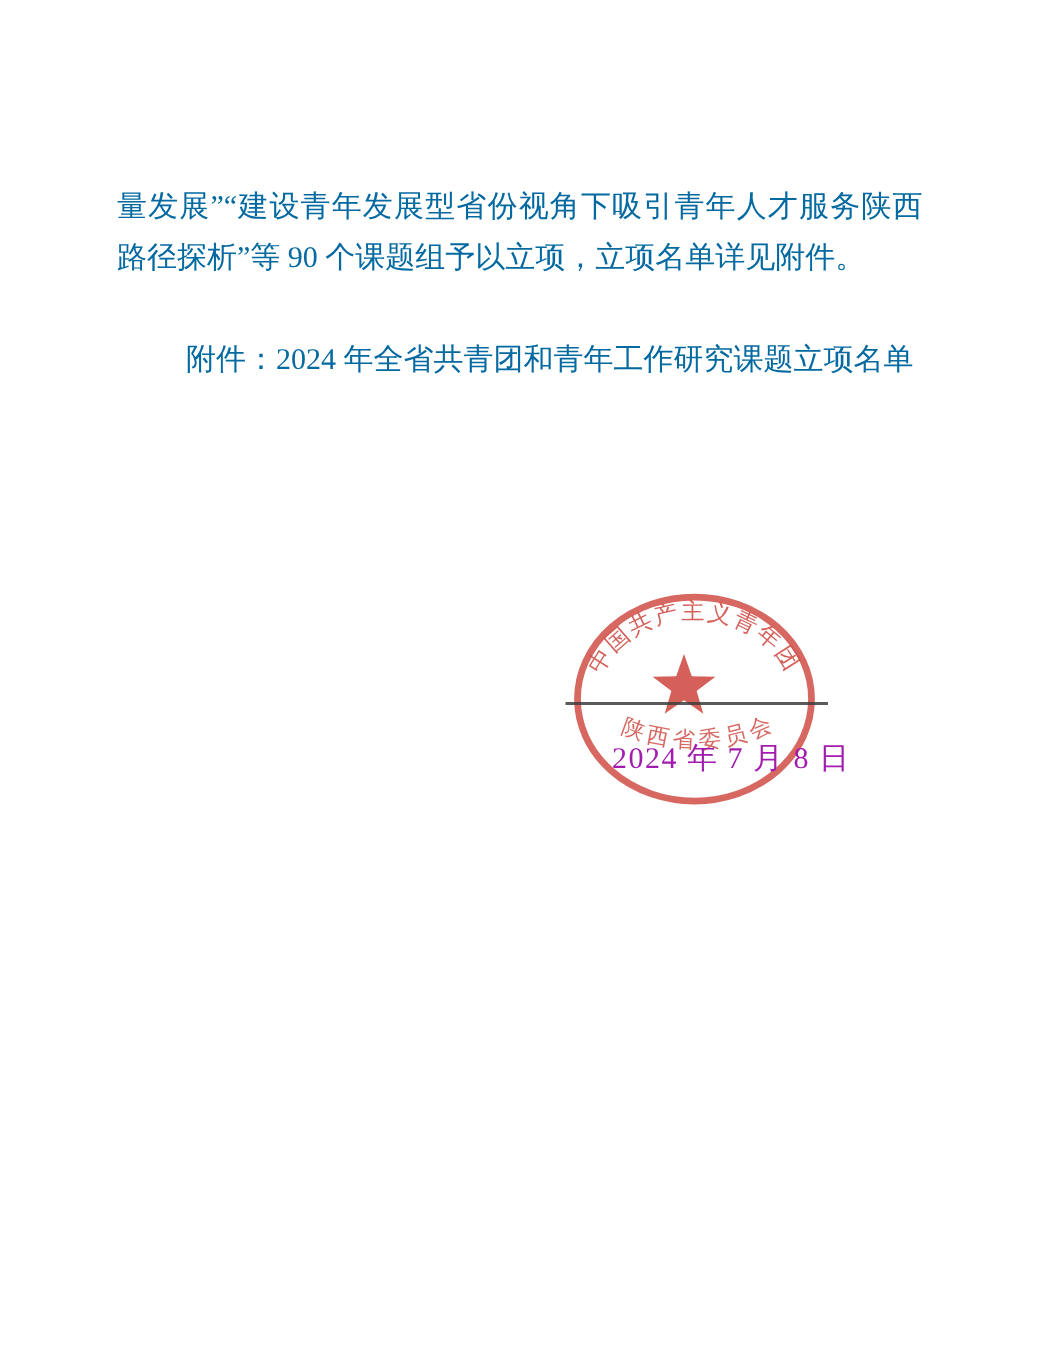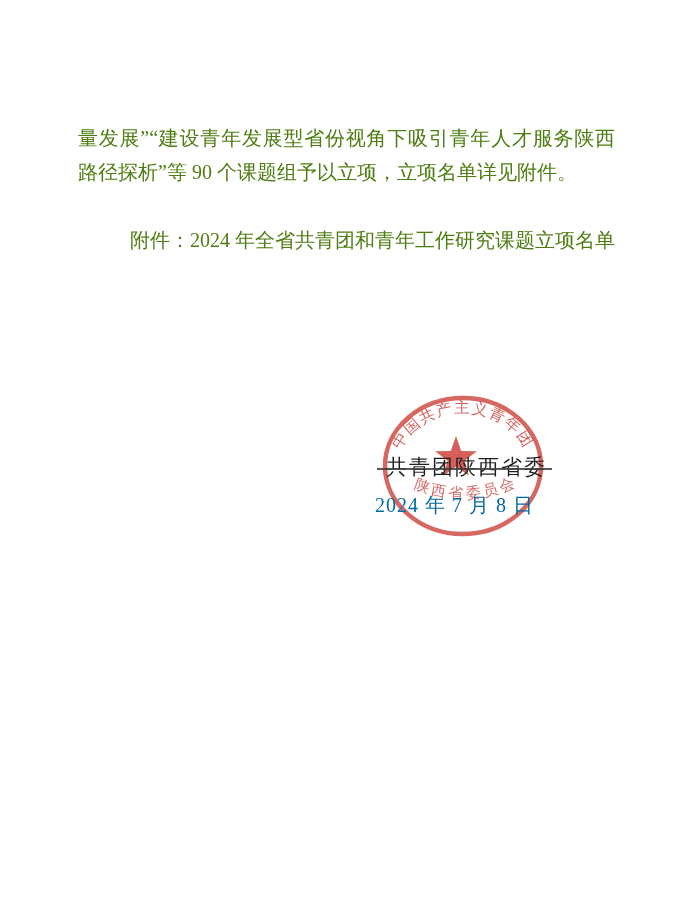--- a/index.html
+++ b/index.html
@@ -13,35 +13,35 @@
     height: 903px;
     background: #ffffff;
     overflow: hidden;
     font-family: "Liberation Serif", "DejaVu Serif", serif;
   }
   .content {
     position: absolute;
     left: 78px;
     top: 121px;
     width: 537px;
-    color: #4d7c0f;
+    color: #0369a1;
     font-size: 20px;
     line-height: 34px;
     text-align: justify;
     text-justify: inter-ideograph;
   }
   .content p {
     margin: 0;
   }
   .content p.indent {
     text-indent: 2em;
   }
   .content p.attachment {
     margin-top: 34px;
-    text-align: right;
+    text-align: center;
   }
   .seal {
     position: absolute;
     left: 380px;
     top: 394px;
     width: 166px;
     height: 146px;
   }
   .seal svg {
     display: block;
@@ -61,25 +61,25 @@
     position: absolute;
     left: 377px;
     top: 468px;
     width: 175px;
     height: 2px;
     background: #3d3d3d;
     opacity: 0.85;
   }
   .date {
     position: absolute;
-    left: 375px;
+    left: 408px;
     top: 492px;
     font-size: 20px;
     letter-spacing: 1px;
-    color: #0369a1;
+    color: #a21caf;
     white-space: nowrap;
   }
 </style>
 </head>
 <body>
 
 <div class="page">
 
   <div class="content">
     <p>量发展”“建设青年发展型省份视角下吸引青年人才服务陕西路径探析”等 90 个课题组予以立项，立项名单详见附件。</p>
@@ -96,19 +96,18 @@
       <polygon points="76,42 81.2,56.9 96.9,57.2 84.4,66.7 88.9,81.8 76,72.8 63.1,81.8 67.6,66.7 55.1,57.2 70.8,56.9" fill="rgba(208,82,75,0.92)"></polygon>
       <text font-size="15.5" fill="rgba(208,82,75,0.92)" letter-spacing="1.5" font-family="&quot;Liberation Serif&quot;,&quot;DejaVu Serif&quot;,serif">
         <textPath href="#sealTopArc" startOffset="2">中国共产主义青年团</textPath>
       </text>
       <text font-size="15" fill="rgba(208,82,75,0.88)" letter-spacing="3" font-family="&quot;Liberation Serif&quot;,&quot;DejaVu Serif&quot;,serif">
         <textPath href="#sealBottomArc" startOffset="4">陕西省委员会</textPath>
       </text>
     </svg>
   </div>
 
-  <div class="signature">共青团陕西省委</div>
 
   <div class="strike-line"></div>
 
   <div class="date">2024 年 7 月 8 日</div>
 
 </div>
 
 </body></html>

